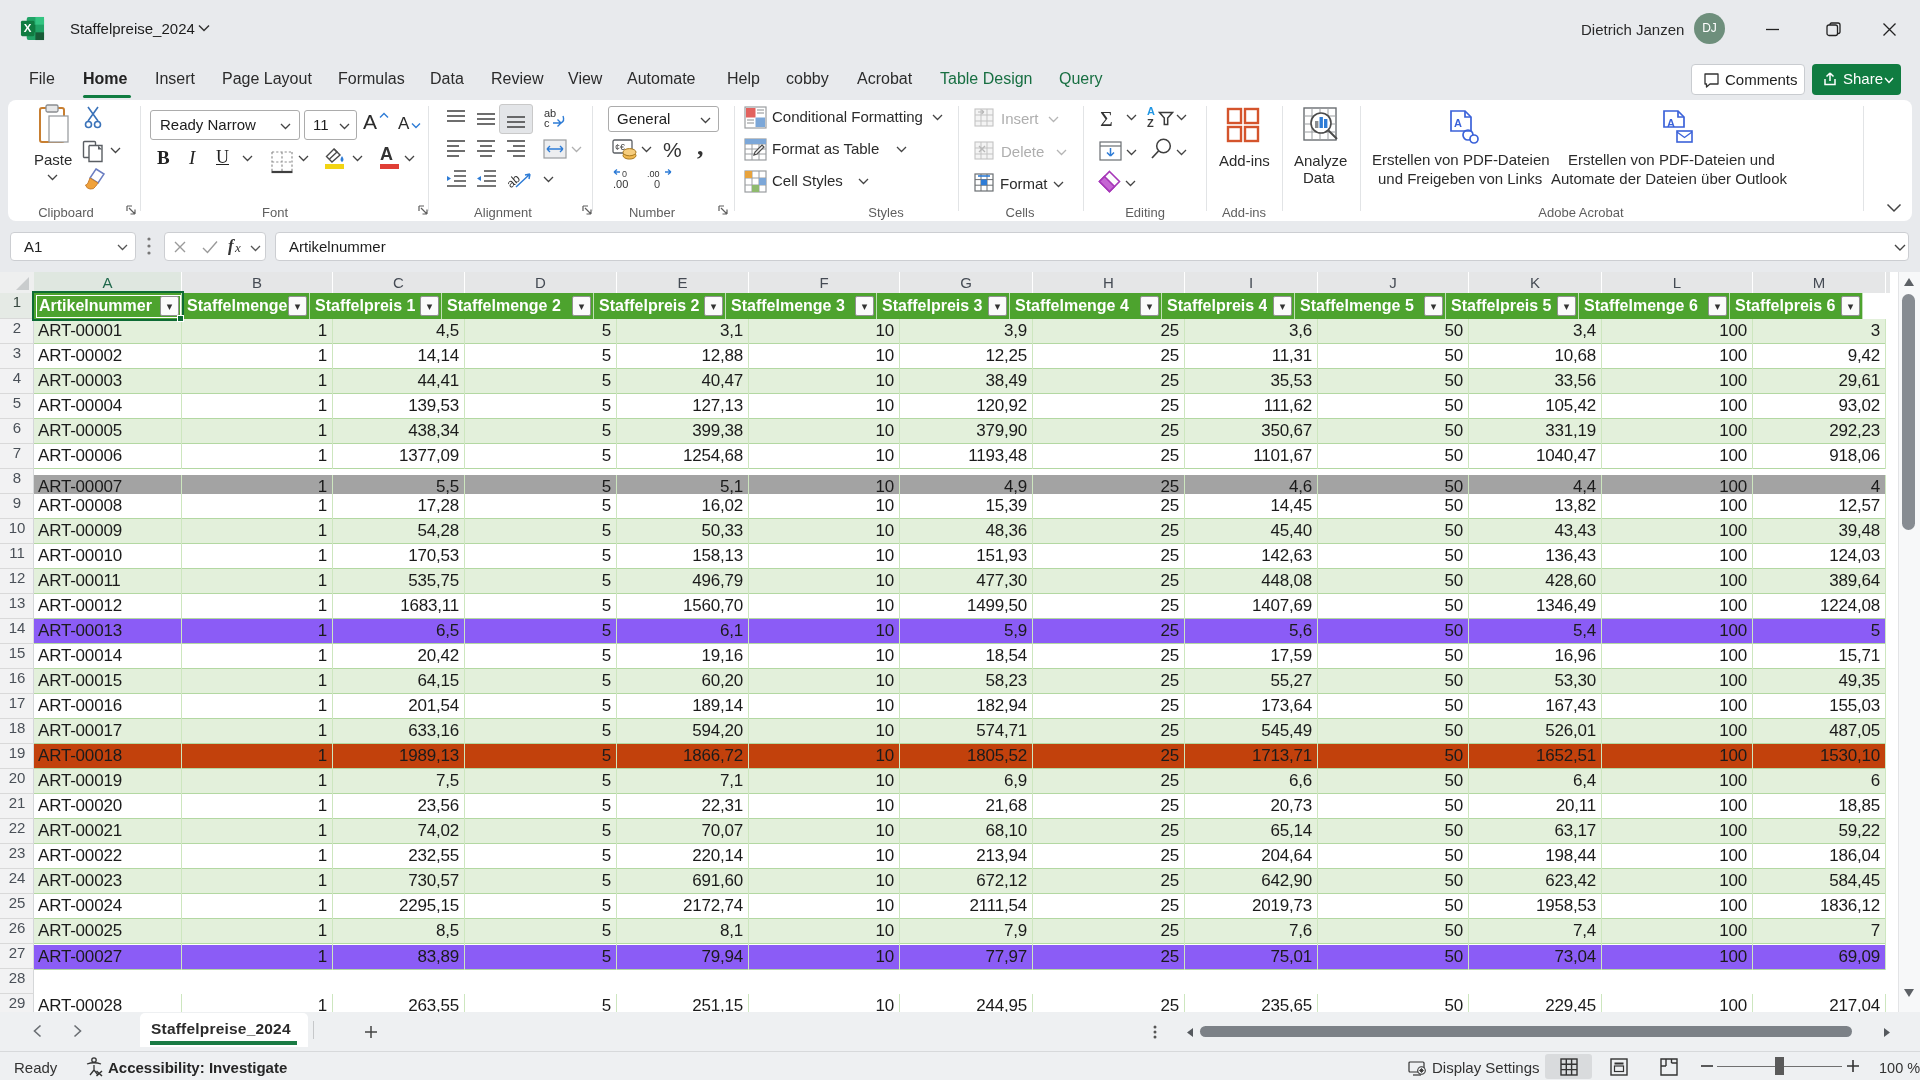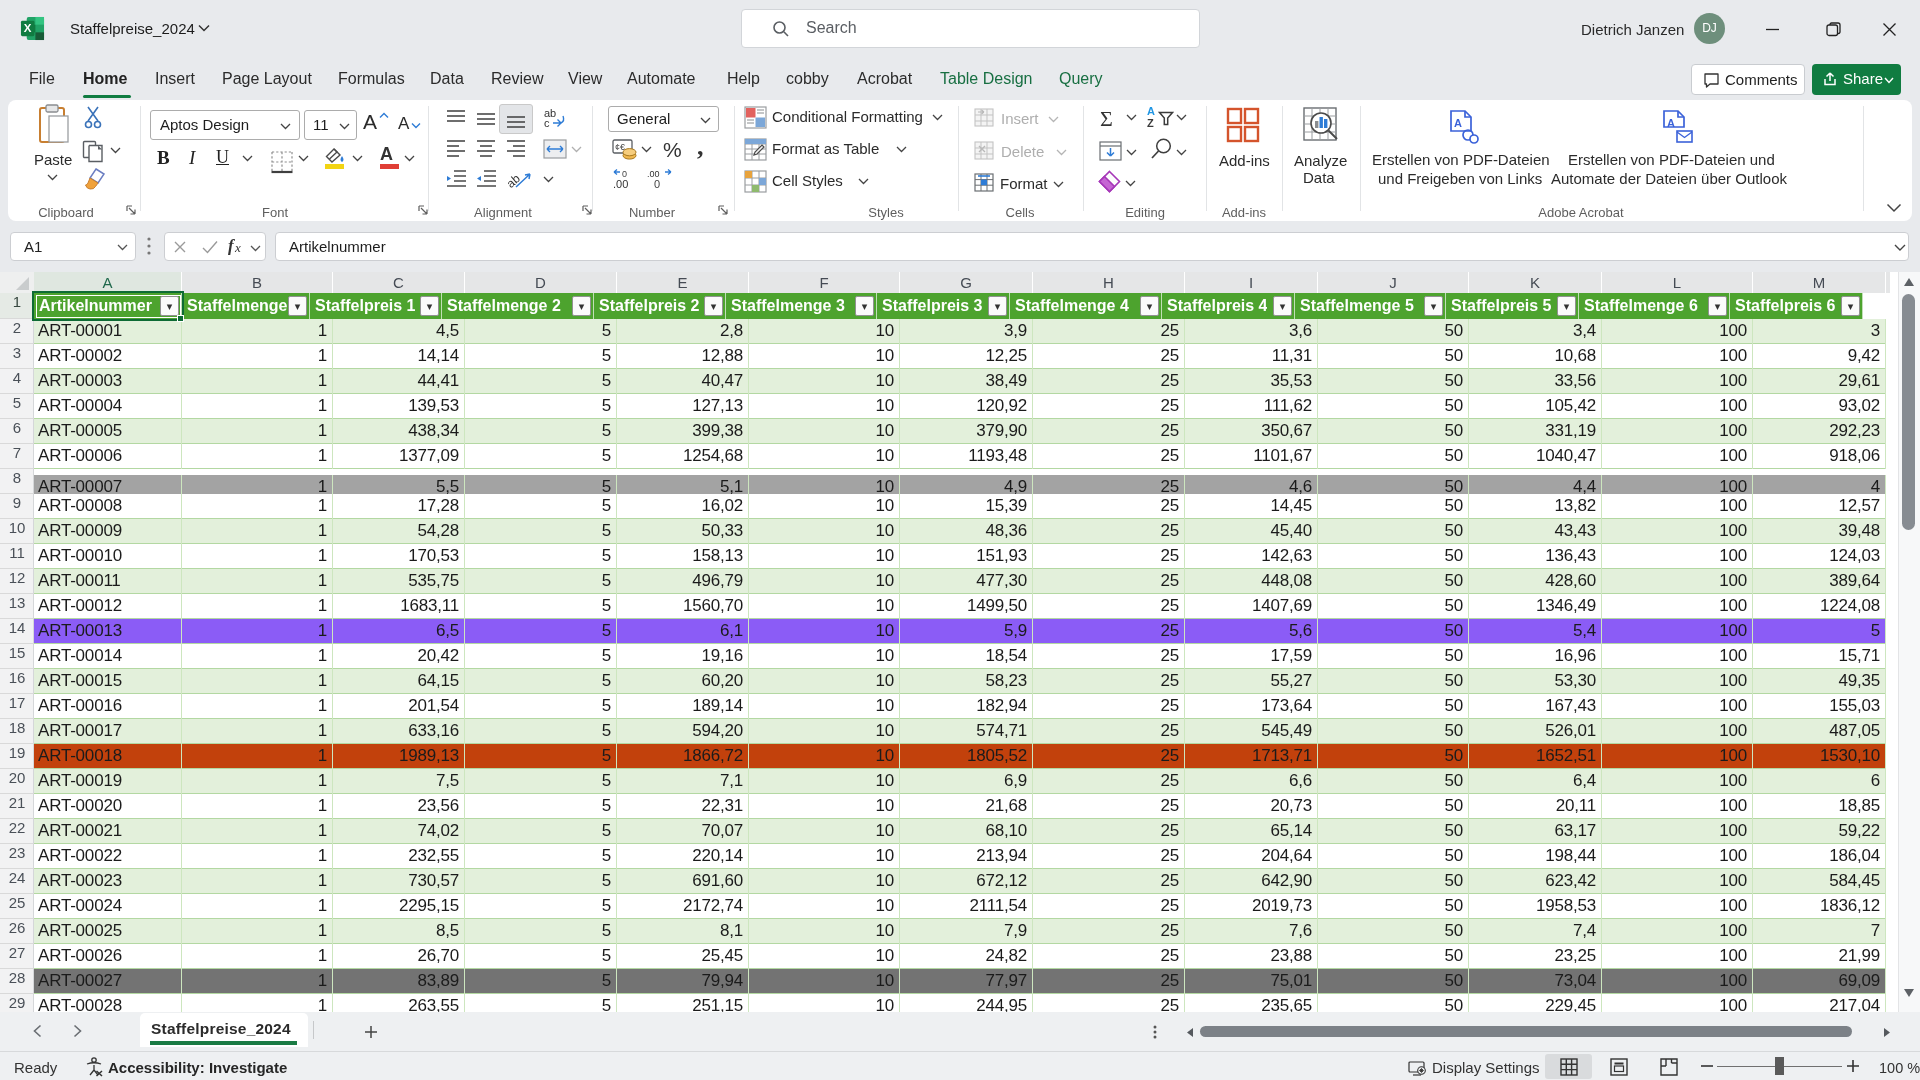--- a/index.html
+++ b/index.html
@@ -74,27 +74,20 @@
   <rect x="7" y="9" width="9" height="8" fill="#107c41"></rect>
   <rect x="16" y="1" width="9" height="8" fill="#33c481"></rect>
   <rect x="16" y="17" width="9" height="8" fill="#185c37"></rect>
   <rect x="1" y="5" width="14" height="16" rx="1.5" fill="#107c41"></rect>
   <text x="8" y="17" font-size="12" font-weight="bold" fill="#fff" text-anchor="middle" font-family="Liberation Sans">X</text>
  </svg>
  <div id="fname">Staffelpreise_2024</div>
  <svg id="fchev" width="12" height="8" viewBox="0 0 12 8">
       <path d="M1 1.5 L6 6.5 L11 1.5" stroke="#333" stroke-width="1.5" fill="none"></path>
     </svg>
- <div id="search">
-  <svg class="mag" width="18" height="18" viewBox="0 0 18 18">
-        <circle cx="7.5" cy="7.5" r="5.5" stroke="#5a5e63" stroke-width="1.6" fill="none"></circle>
-        <line x1="11.8" y1="11.8" x2="16" y2="16" stroke="#5a5e63" stroke-width="1.6"></line>
-      </svg>
-  <div class="stx">Search</div>
- </div>
  <div id="uname">Dietrich Janzen</div>
  <div id="avatar">DJ</div>
  <svg class="wbtn" style="left:1765px" width="15" height="15" viewBox="0 0 15 15">
       <line x1="1" y1="7.5" x2="14" y2="7.5" stroke="#222" stroke-width="1.3"></line>
     </svg>
  <svg class="wbtn" style="left:1826px" width="15" height="15" viewBox="0 0 15 15">
       <rect x="1" y="3" width="10.5" height="10.5" rx="2" stroke="#222" stroke-width="1.3" fill="none"></rect>
       <path d="M4 3 V2.5 a1.5 1.5 0 0 1 1.5-1.5 H12 a2 2 0 0 1 2 2 V10 a1.5 1.5 0 0 1 -1.5 1.5 H12" stroke="#222" stroke-width="1.3" fill="none"></path>
     </svg>
  <svg class="wbtn" style="left:1882px" width="15" height="15" viewBox="0 0 15 15">
@@ -162,21 +155,21 @@
  <path d="M13 2 l8 5 l-6 9 l-8 -5 z" fill="#fff" stroke="#6b7ec2" stroke-width="1.5"></path>
  <path d="M7 11 l8 5 l-2.5 3.5 q-1.5 3 -5.5 2.5 q-3.5 -0.5 -4.5 -4 q1.5 0 2.5 -2 z" fill="#f0a23c" stroke="#c87f31" stroke-width="1"></path>
 </svg>
 <div class="glabel" style="left:33px;width:66px">Clipboard</div>
 <svg class="launch" style="left:125px;top:204px" viewBox="0 0 12 12">
     <path d="M2 2 h5 M2 2 v5 M4 4 l6 6 M10 10 v-4.5 M10 10 h-4.5" stroke="#5e5e5e" stroke-width="1.2" fill="none"></path>
   </svg>
 <div class="gsep" style="left:140px"></div>
 
 <div class="combo" style="left:150px;top:110px;width:150px;height:30px">
-    <span style="position:absolute;left:9px;top:5px">Aptos Design</span>
+    <span style="position:absolute;left:9px;top:5px">Ready Narrow</span>
     <svg style="position:absolute;right:8px;top:12px" width="11" height="7" viewBox="0 0 11 7">
       <path d="M1 1 L5.5 5.5 L10 1" stroke="#444" stroke-width="1.3" fill="none"></path>
     </svg>
   </div>
 <div class="combo" style="left:304px;top:110px;width:53px;height:30px">
     <span style="position:absolute;left:8px;top:5px">11</span>
     <svg style="position:absolute;right:6px;top:12px" width="11" height="7" viewBox="0 0 11 7">
       <path d="M1 1 L5.5 5.5 L10 1" stroke="#444" stroke-width="1.3" fill="none"></path>
     </svg>
   </div>
@@ -588,21 +581,21 @@
       <div class="hcell" style="width:133px">
         <span class="ht">Staffelpreis 6</span>
         <span class="fbtn">▾</span>
       </div>
     </div>
 <div class="drow" style="top:47px;background:#e3f0db">
       <div class="cl" style="width:148px">ART-00001</div>
       <div class="cr" style="width:151px">1</div>
       <div class="cr" style="width:132px">4,5</div>
       <div class="cr" style="width:152px">5</div>
-      <div class="cr" style="width:132px">2,8</div>
+      <div class="cr" style="width:132px">3,1</div>
       <div class="cr" style="width:151px">10</div>
       <div class="cr" style="width:133px">3,9</div>
       <div class="cr" style="width:152px">25</div>
       <div class="cr" style="width:133px">3,6</div>
       <div class="cr" style="width:151px">50</div>
       <div class="cr" style="width:133px">3,4</div>
       <div class="cr" style="width:151px">100</div>
       <div class="cr" style="width:133px">3</div>
     </div>
 <div class="drow" style="top:72px;background:#ffffff">
@@ -973,21 +966,21 @@
       <div class="cr" style="width:132px">25,45</div>
       <div class="cr" style="width:151px">10</div>
       <div class="cr" style="width:133px">24,82</div>
       <div class="cr" style="width:152px">25</div>
       <div class="cr" style="width:133px">23,88</div>
       <div class="cr" style="width:151px">50</div>
       <div class="cr" style="width:133px">23,25</div>
       <div class="cr" style="width:151px">100</div>
       <div class="cr" style="width:133px">21,99</div>
     </div>
-<div class="drow" style="top:697px;background:#737373">
+<div class="drow" style="top:673px;background:#8b5cf6">
       <div class="cl" style="width:148px">ART-00027</div>
       <div class="cr" style="width:151px">1</div>
       <div class="cr" style="width:132px">83,89</div>
       <div class="cr" style="width:152px">5</div>
       <div class="cr" style="width:132px">79,94</div>
       <div class="cr" style="width:151px">10</div>
       <div class="cr" style="width:133px">77,97</div>
       <div class="cr" style="width:152px">25</div>
       <div class="cr" style="width:133px">75,01</div>
       <div class="cr" style="width:151px">50</div>

